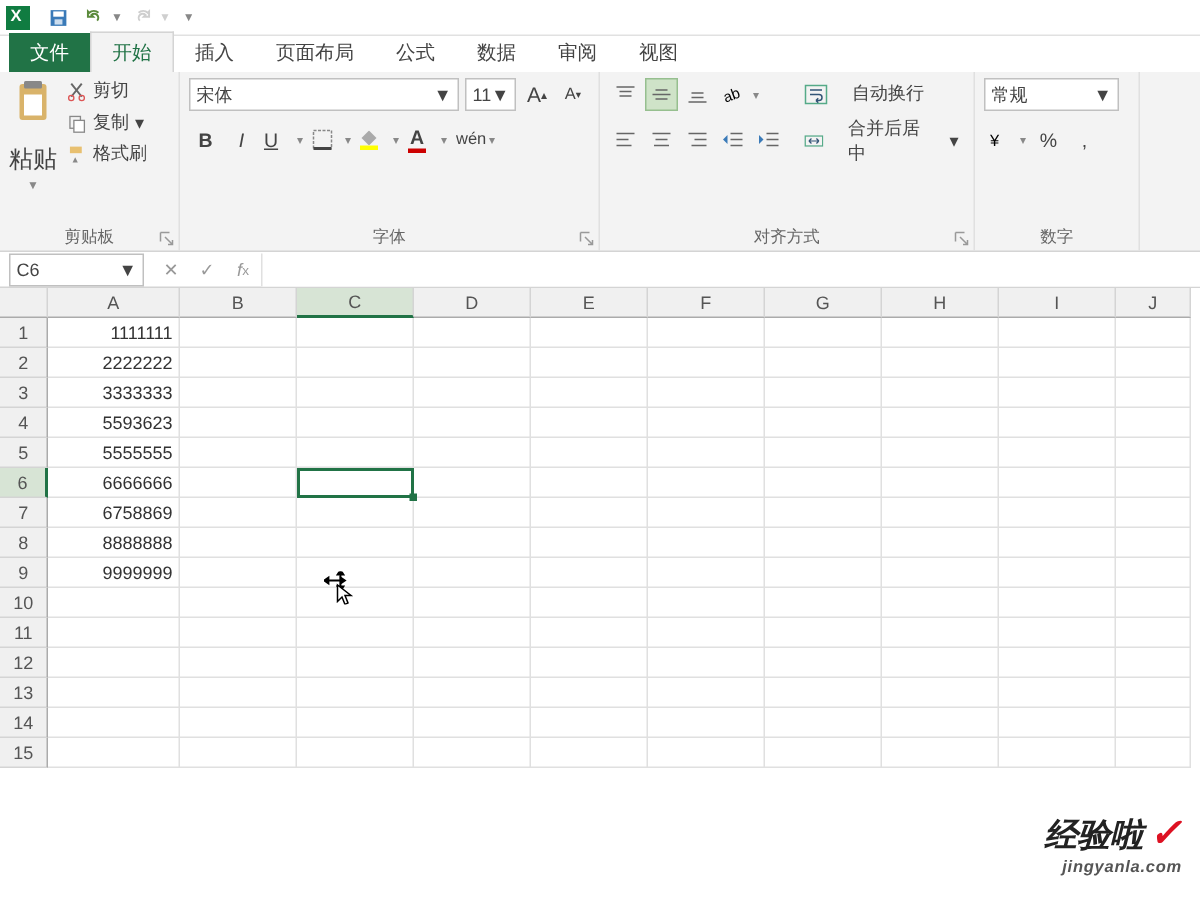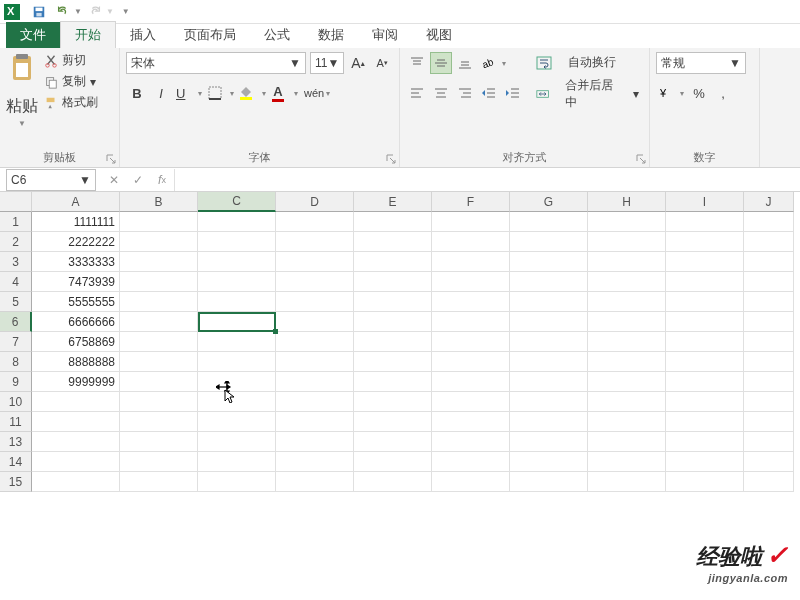--- a/index.html
+++ b/index.html
@@ -418,21 +418,21 @@
         <div class="cell" style="width: 78px;"></div>
         <div class="cell" style="width: 78px;"></div>
         <div class="cell" style="width: 78px;"></div>
         <div class="cell" style="width: 78px;"></div>
         <div class="cell" style="width: 78px;"></div>
         <div class="cell" style="width: 78px;"></div>
         <div class="cell" style="width: 50px;"></div>
       </div>
       <div class="grow">
         <div class="rowh">4</div>
-        <div class="cell" style="width: 88px;">7473939</div>
+        <div class="cell" style="width: 88px;">5593623</div>
         <div class="cell" style="width: 78px;"></div>
         <div class="cell" style="width: 78px;"></div>
         <div class="cell" style="width: 78px;"></div>
         <div class="cell" style="width: 78px;"></div>
         <div class="cell" style="width: 78px;"></div>
         <div class="cell" style="width: 78px;"></div>
         <div class="cell" style="width: 78px;"></div>
         <div class="cell" style="width: 78px;"></div>
         <div class="cell" style="width: 50px;"></div>
       </div>
@@ -509,20 +509,33 @@
         <div class="cell" style="width: 78px;"></div>
         <div class="cell" style="width: 78px;"></div>
         <div class="cell" style="width: 78px;"></div>
         <div class="cell" style="width: 78px;"></div>
         <div class="cell" style="width: 78px;"></div>
         <div class="cell" style="width: 78px;"></div>
         <div class="cell" style="width: 50px;"></div>
       </div>
       <div class="grow">
         <div class="rowh">11</div>
+        <div class="cell" style="width: 88px;"></div>
+        <div class="cell" style="width: 78px;"></div>
+        <div class="cell" style="width: 78px;"></div>
+        <div class="cell" style="width: 78px;"></div>
+        <div class="cell" style="width: 78px;"></div>
+        <div class="cell" style="width: 78px;"></div>
+        <div class="cell" style="width: 78px;"></div>
+        <div class="cell" style="width: 78px;"></div>
+        <div class="cell" style="width: 78px;"></div>
+        <div class="cell" style="width: 50px;"></div>
+      </div>
+      <div class="grow">
+        <div class="rowh">12</div>
         <div class="cell" style="width: 88px;"></div>
         <div class="cell" style="width: 78px;"></div>
         <div class="cell" style="width: 78px;"></div>
         <div class="cell" style="width: 78px;"></div>
         <div class="cell" style="width: 78px;"></div>
         <div class="cell" style="width: 78px;"></div>
         <div class="cell" style="width: 78px;"></div>
         <div class="cell" style="width: 78px;"></div>
         <div class="cell" style="width: 78px;"></div>
         <div class="cell" style="width: 50px;"></div>

